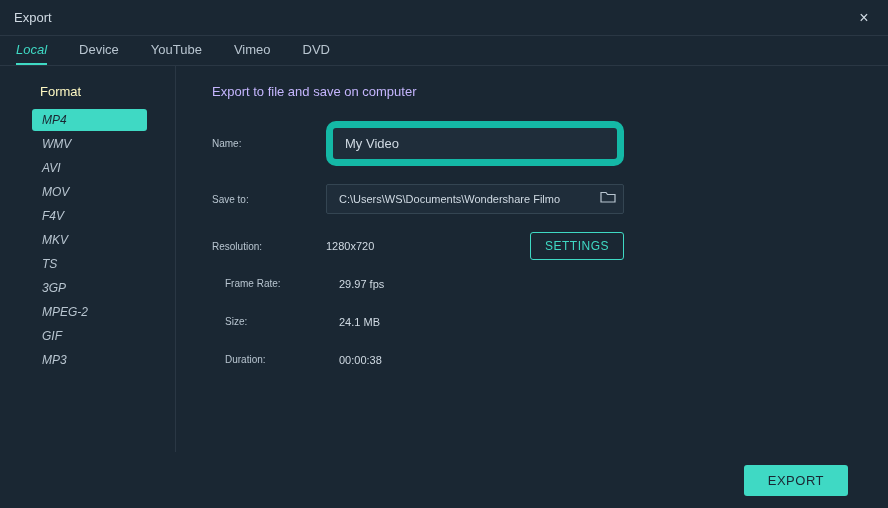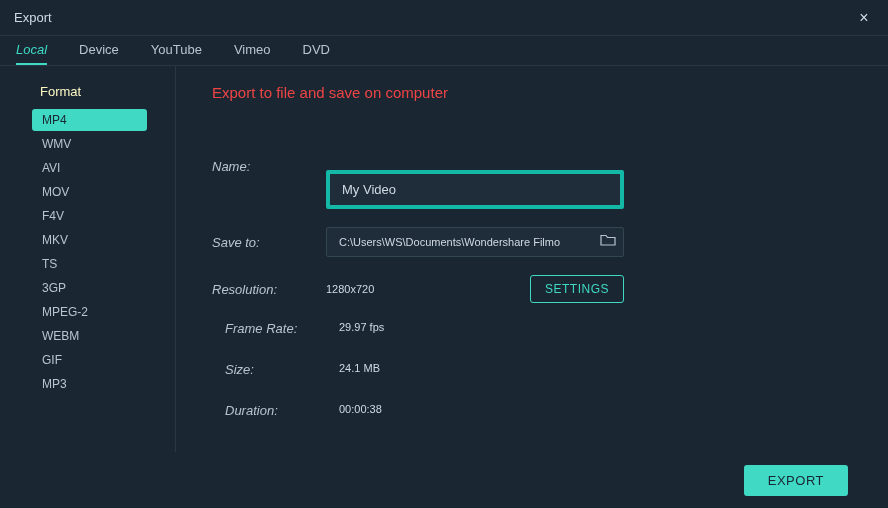--- a/index.html
+++ b/index.html
@@ -66,62 +66,61 @@
       padding: 18px 0;
     }
     .format-header {
       font-size: 13px;
       color: #fef9c3;
       padding: 0 0 10px 40px;
     }
     .format-list {
       padding-left: 32px;
       padding-right: 28px;
+      font-style: italic;
     }
     .format-item {
       font-size: 12px;
       color: #b8c5d0;
       padding: 4px 10px;
       cursor: pointer;
       border-radius: 3px;
       margin-bottom: 2px;
     }
     .format-item.selected {
       background: #3fd9c4;
       color: #1a2733;
     }
     .main {
       flex: 1;
       padding: 18px 36px;
     }
     .main-title {
-      font-size: 15px;
-      color: #ef4444;
+      font-size: 13px;
+      color: #c4b5fd;
       margin-bottom: 22px;
     }
     .form-row {
       display: flex;
       align-items: center;
       margin-bottom: 18px;
     }
     .form-label {
       width: 114px;
-      font-size: 13px;
-      color: #b8c5d0;
-      font-style: italic;
+      font-size: 10px;
+      color: #b8c5d0;
     }
     .form-input {
       background: #1f2d3a;
-      border: 4px solid #14b8a6;
+      border: 7px solid #14b8a6;
       color: #d0dae3;
       padding: 8px 12px;
       font-size: 13px;
       width: 298px;
-      border-radius: 2px;
-      margin-top: 47px;
+      border-radius: 10px;
     }
     .save-to-wrap {
       position: relative;
       width: 298px;
     }
     .save-to-input {
       background: #1f2d3a;
       border: 1px solid #344552;
       color: #d0dae3;
       padding: 8px 34px 8px 12px;
@@ -205,21 +204,20 @@
     <div class="format-list">
       <div class="format-item selected">MP4</div>
       <div class="format-item">WMV</div>
       <div class="format-item">AVI</div>
       <div class="format-item">MOV</div>
       <div class="format-item">F4V</div>
       <div class="format-item">MKV</div>
       <div class="format-item">TS</div>
       <div class="format-item">3GP</div>
       <div class="format-item">MPEG-2</div>
-      <div class="format-item">WEBM</div>
       <div class="format-item">GIF</div>
       <div class="format-item">MP3</div>
     </div>
   </div>
 
   <div class="main">
     <div class="main-title">Export to file and save on computer</div>
 
     <div class="form-row">
       <div class="form-label">Name:</div>

